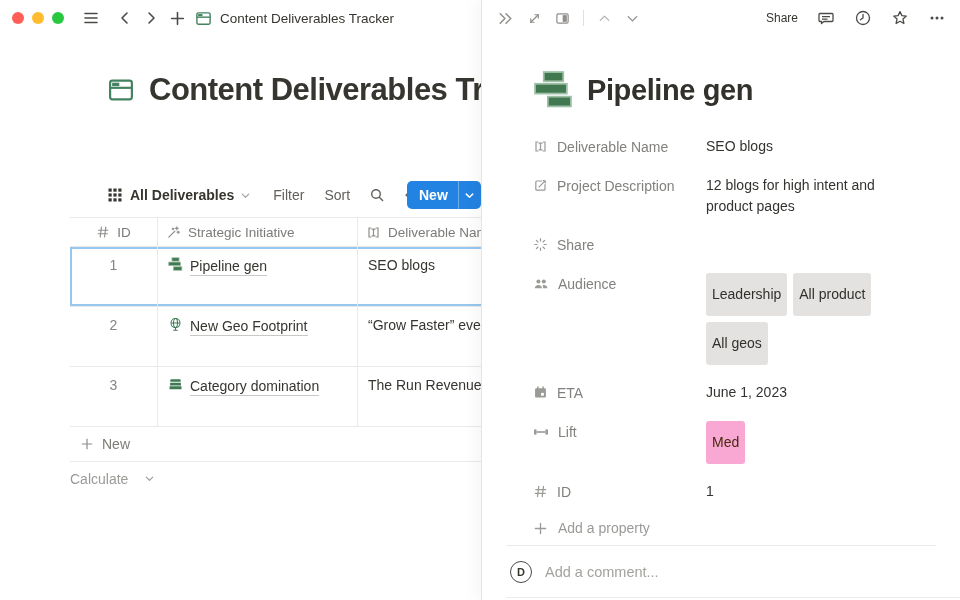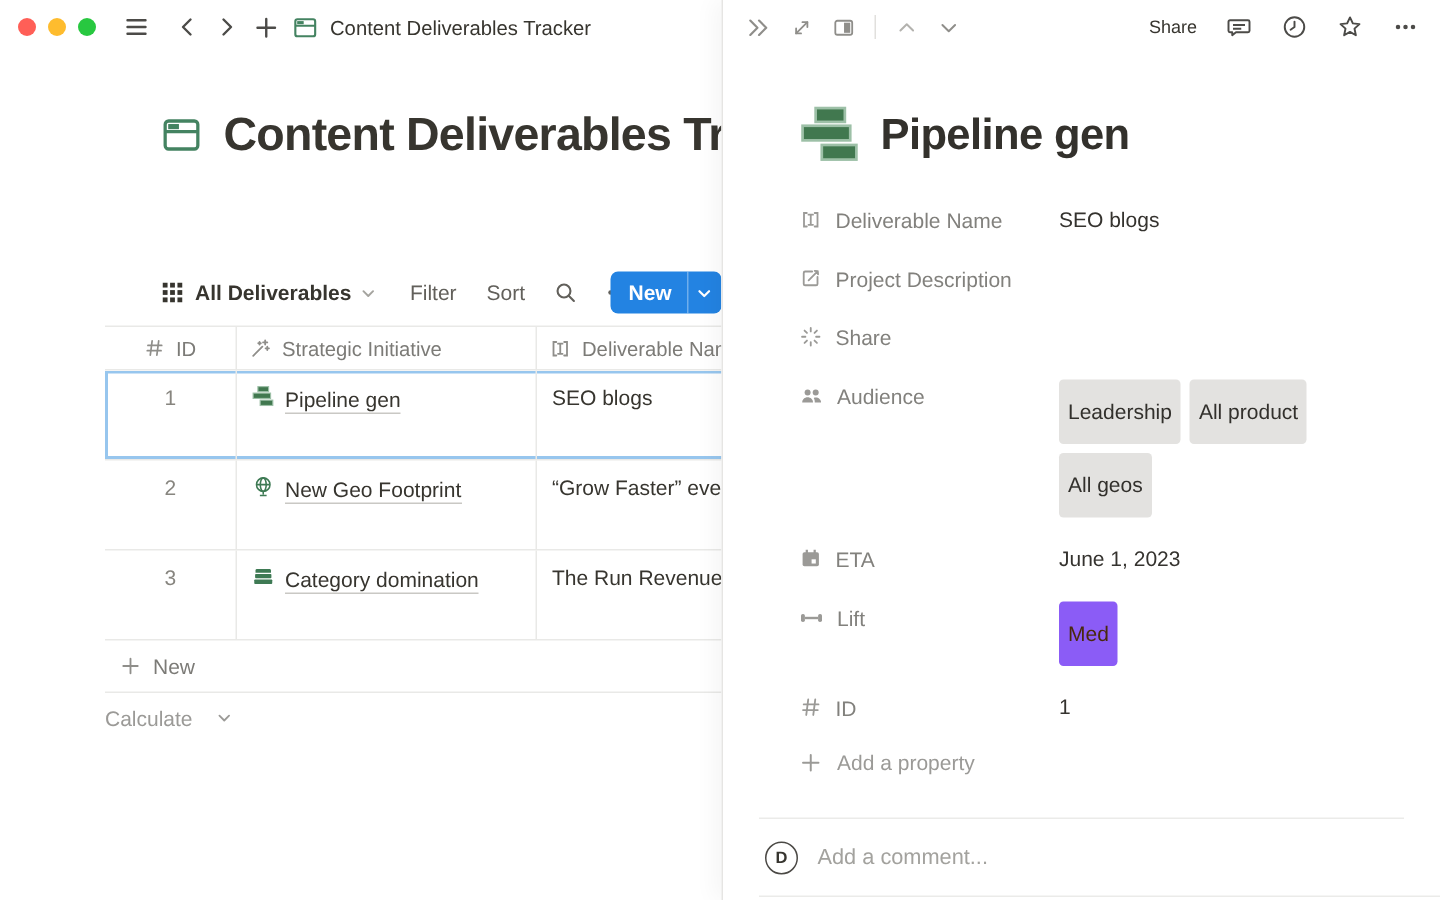--- a/index.html
+++ b/index.html
@@ -61,21 +61,21 @@
   .props { position:absolute; left:51px; top:136px; width:404px; }
   .prop { display:flex; margin-bottom:17px; min-height:22px; }
   .prop-label { width:173px; flex:0 0 173px; display:flex; align-items:flex-start; gap:9px; color:#82817d; font-size:14px; line-height:21px; padding-top:1px; }
   .prop-label svg { margin-top:2px; flex:0 0 auto; }
   .prop-value { flex:1; font-size:14px; line-height:21px; color:#35332f; }
   .prop-value.wrap { max-width:196px; }
   .tagwrap { display:flex; flex-wrap:wrap; gap:6px; max-width:200px; }
   .tag { display:inline-block; padding:12px 6px; border-radius:3px; font-size:14px; line-height:19px; white-space:nowrap; }
   .tag.gray { background:#e3e2e0; color:#32302c; }
   .tag.green { background:#dbeddb; color:#1f3829; }
-  .tag.orange { background:#8b5cf6; color:#49290e; }
+  .tag.orange { background:#f9a8d4; color:#49290e; }
   .status-pill { display:inline-flex; align-items:center; gap:6px; background:#d3e5ef; color:#183347;
     border-radius:999px; padding:1px 10px 1px 8px; font-size:14px; line-height:19px; }
   .status-pill .dot { width:8px; height:8px; border-radius:50%; background:#5789b5; }
   .addprop { display:flex; align-items:center; gap:10px; color:#9b9a97; font-size:14px; }
 
   .comment-bar { position:absolute; left:0; bottom:0; width:100%; }
   .cb-div { height:1px; background:#ebebe9; margin:0 24px; }
   .cb-row { display:flex; align-items:center; gap:13px; padding:15px 24px 14px 28px; }
   .avatar { width:22px; height:22px; border-radius:50%; border:1.5px solid #4b4945; display:flex; align-items:center; justify-content:center;
     font-size:11px; font-weight:600; color:#37352f; }
@@ -395,20 +395,21 @@
       <div class="prop">
         <div class="prop-label">
           <svg width="15" height="15" viewBox="0 0 16 16">
               <g stroke="#9b9a97" stroke-width="1.3" stroke-linecap="round" stroke-linejoin="round" fill="none">
                 <path d="M12.8 7v5a1 1 0 0 1-1 1H4a1 1 0 0 1-1-1V4.2a1 1 0 0 1 1-1h5"></path>
                 <path d="M6.5 9.5 13 3M13 3l.2 2.2M13 3l-2.2-.2"></path>
               </g>
             </svg>
           <span>Project Description</span>
         </div>
+        <div class="prop-value wrap">12 blogs for high intent and product pages</div>
       </div>
 
       <div class="prop">
         <div class="prop-label">
           <svg width="15" height="15" viewBox="0 0 16 16">
               <g stroke="#9b9a97" stroke-width="1.3" stroke-linecap="round">
                 <path d="M8 1.8v2.4"></path>
                 <path d="M12.4 3.6 10.7 5.3"></path>
                 <path d="M14.2 8h-2.4"></path>
                 <path d="M3.6 3.6 5.3 5.3"></path>

